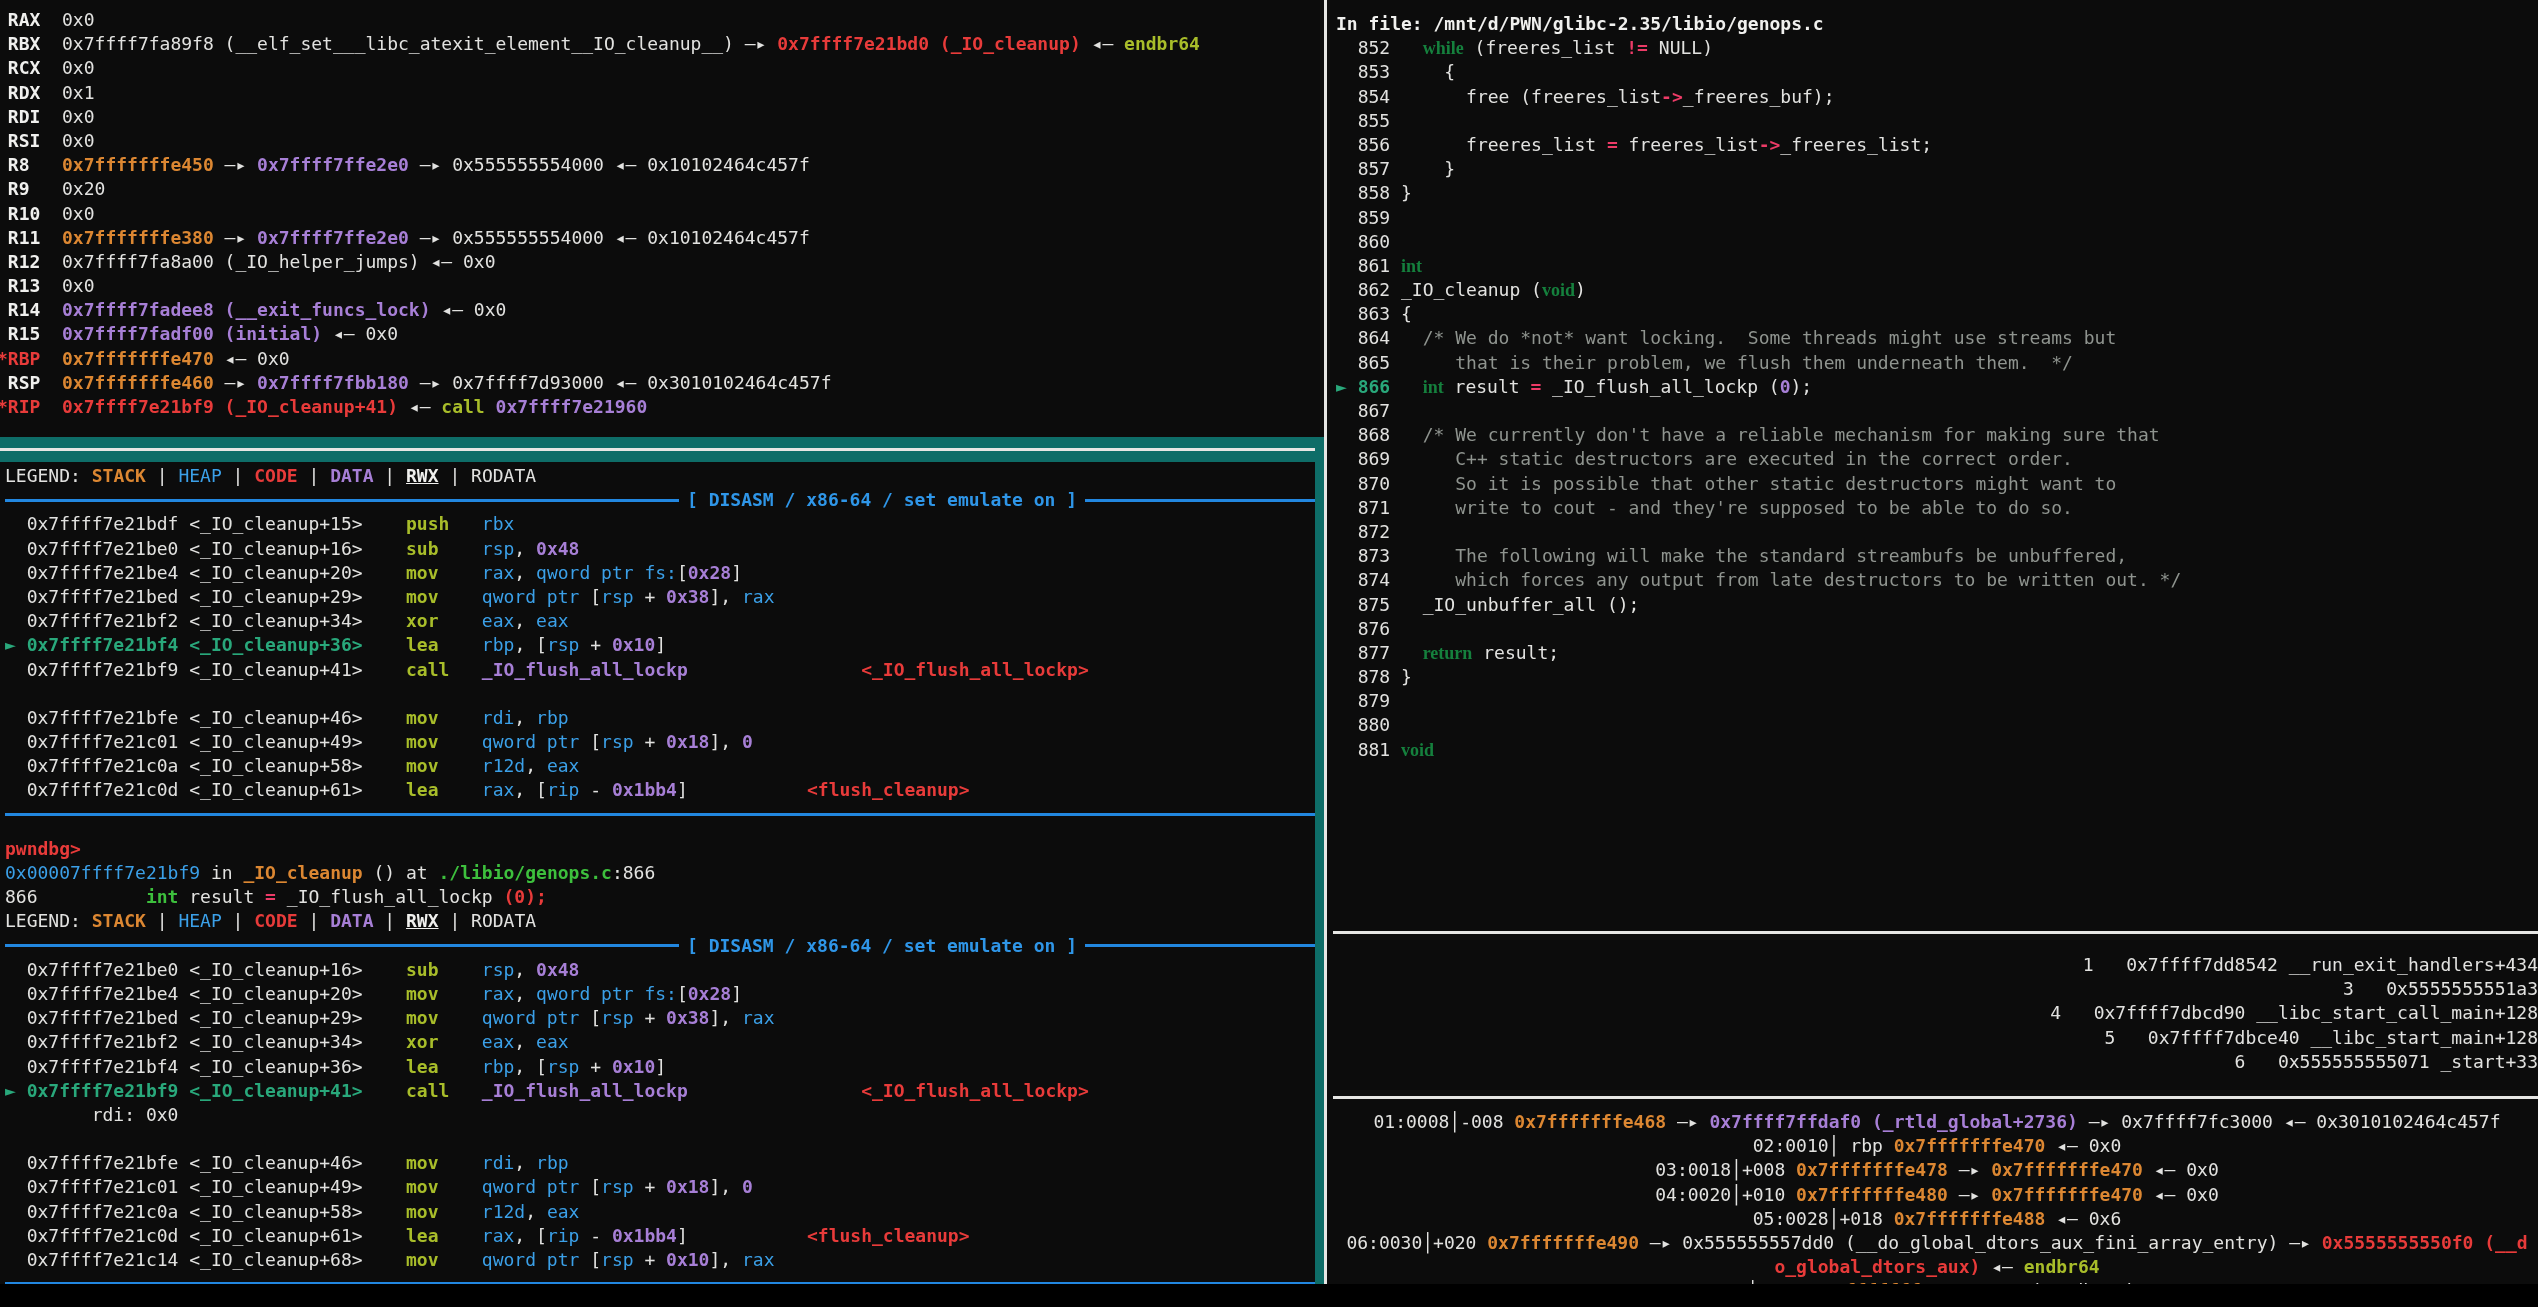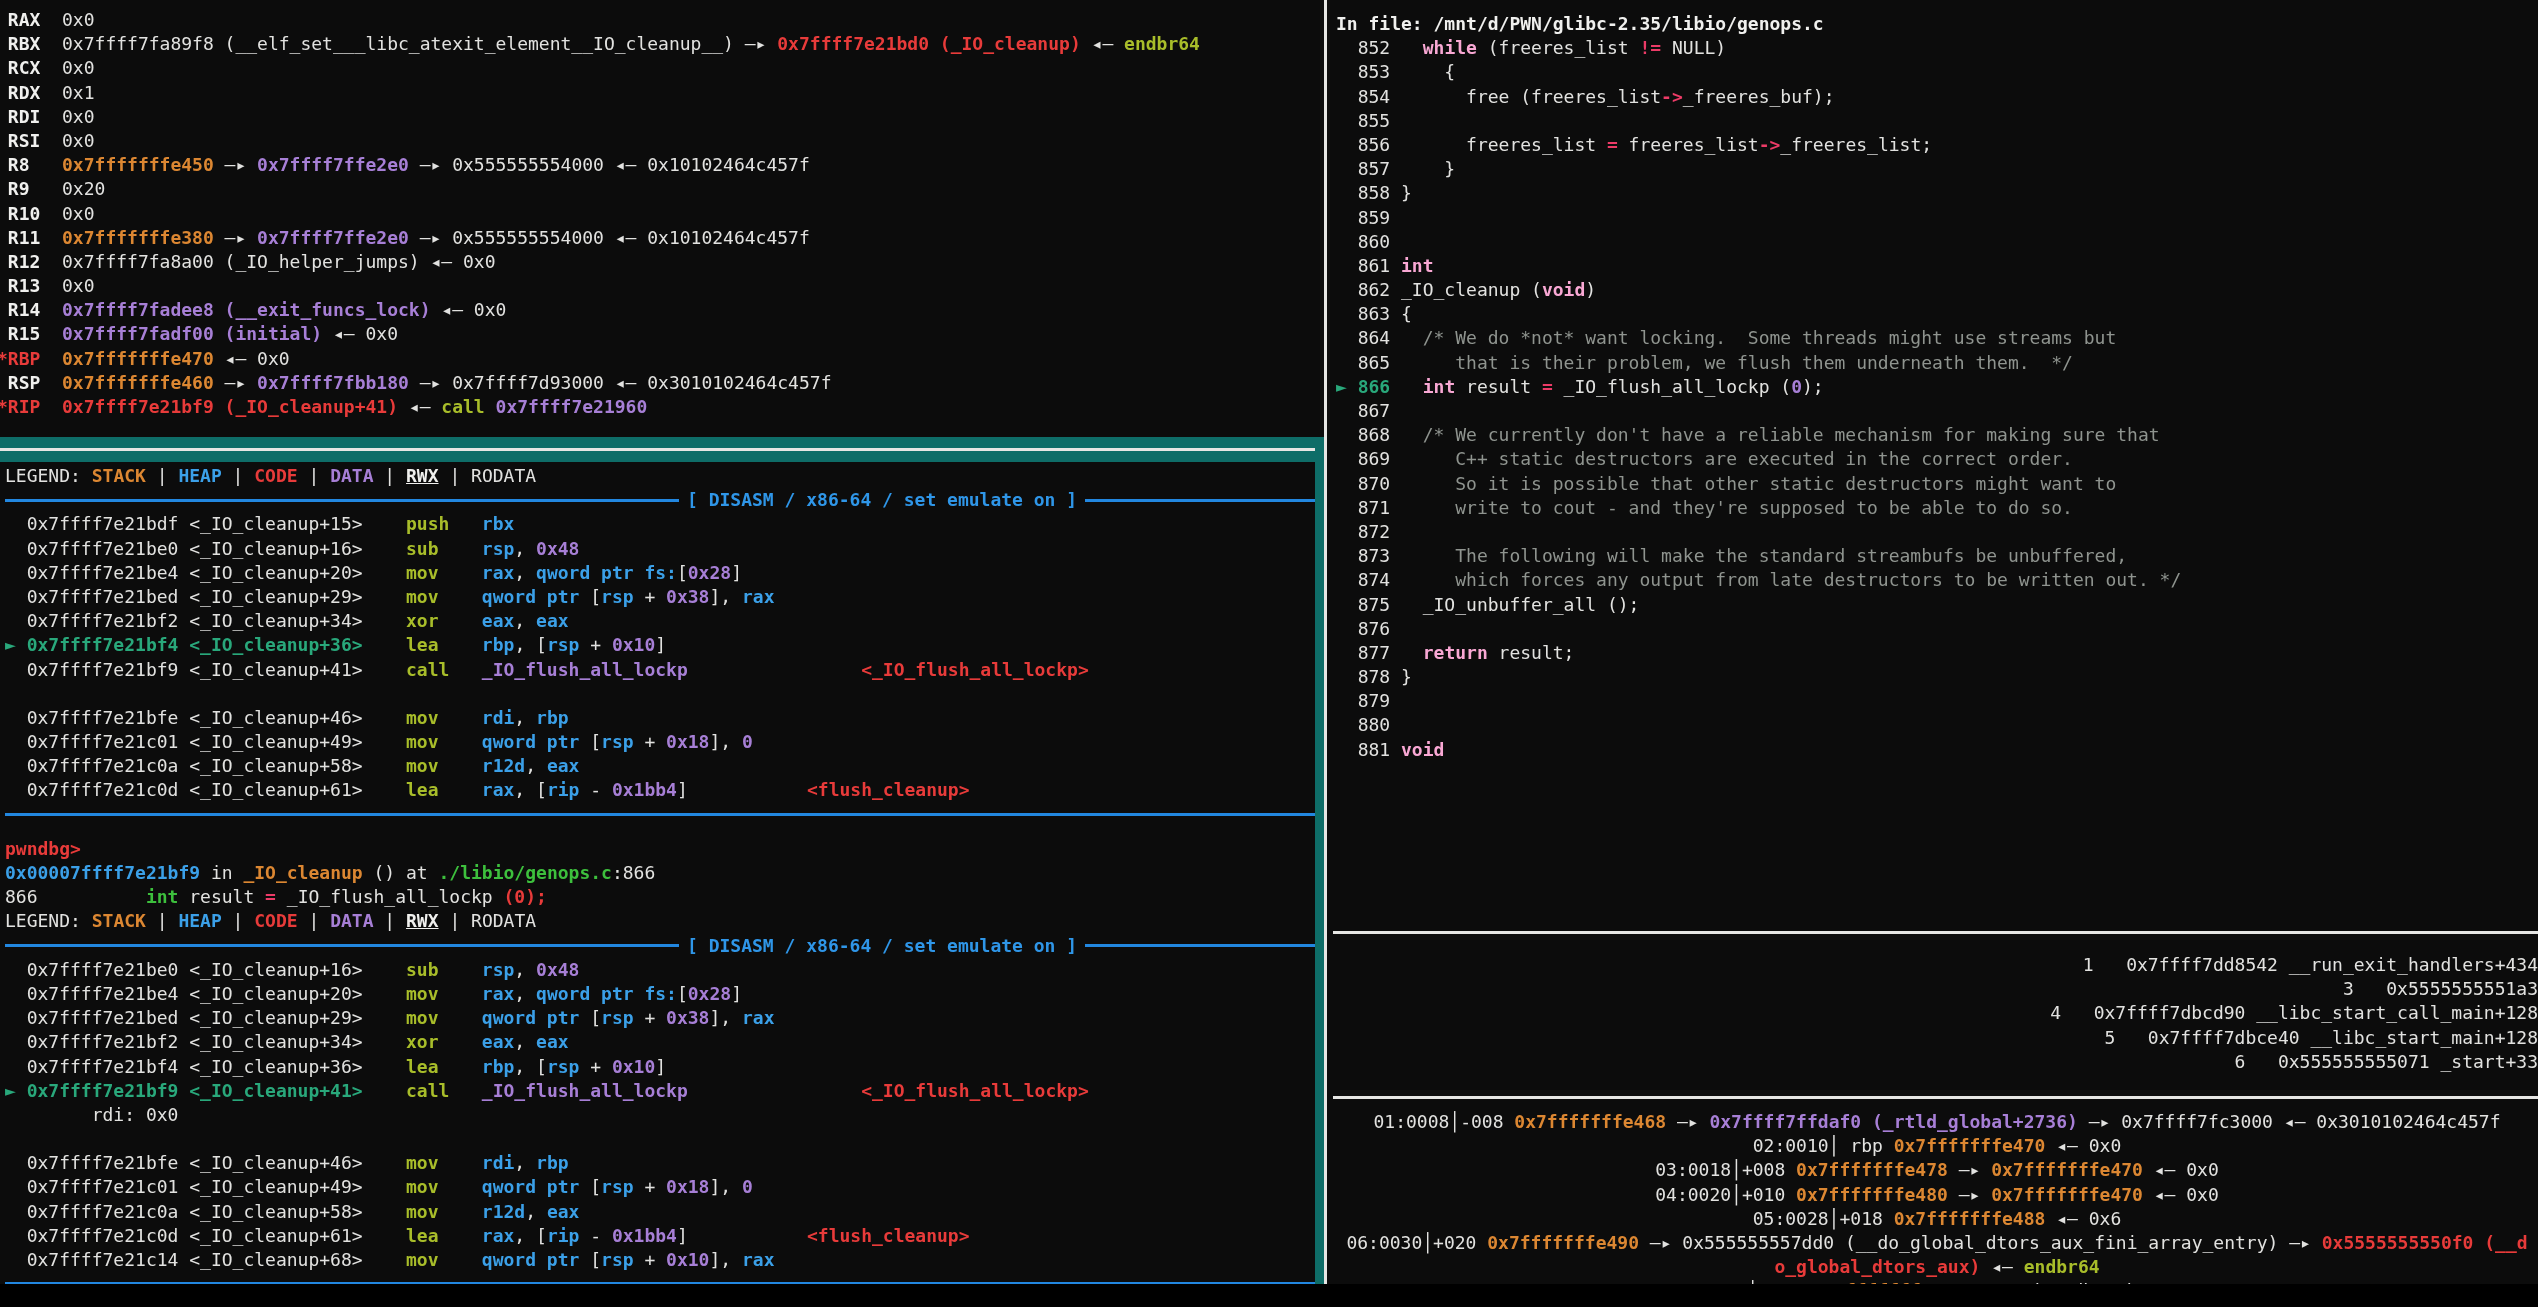--- a/index.html
+++ b/index.html
@@ -6,25 +6,25 @@
   .screen{position:relative;width:2538px;height:1284px;background:#0c0c0c;overflow:hidden;
           font-family:"DejaVu Sans Mono",monospace;font-size:18px;line-height:24.2px;}
   .pane{position:absolute;}
   .trow{height:24.2px;white-space:pre;}
   
   .w {color:#e2e2e0;}
   .wb{color:#f0f0ee;font-weight:bold;}
   .o {color:#dc8732;font-weight:bold;}
   .p {color:#a77fd6;font-weight:bold;}
   .r {color:#e83b3a;font-weight:bold;}
-  .b {color:#3ba0e8;font-weight:bold;}
+  .b {color:#3ba0e8;font-weight:normal;}
   .g {color:#3dc03d;font-weight:bold;}
   .t {color:#29a87b;font-weight:bold;}
   .y {color:#a8bd2a;font-weight:bold;}
-  .c {color:#f9a8d4;font-weight:bold;}
+  .c {color:#15803d;font-weight:bold;font-family:Liberation Serif, serif;}
   .k {color:#ec3b67;font-weight:bold;}
   .m {color:#8f948f;}
   .u {color:#f0f0ee;font-weight:bold;text-decoration:underline;}
   
   .trow.rulehead{display:flex;align-items:center;}
   .seg{height:3px;background:#2287e0;display:block;}
   .segl{width:674px;flex:none;}
   .segr{flex:1;}
   .rtitle{color:#2f96e8;font-weight:bold;padding:0 8px;}
   

